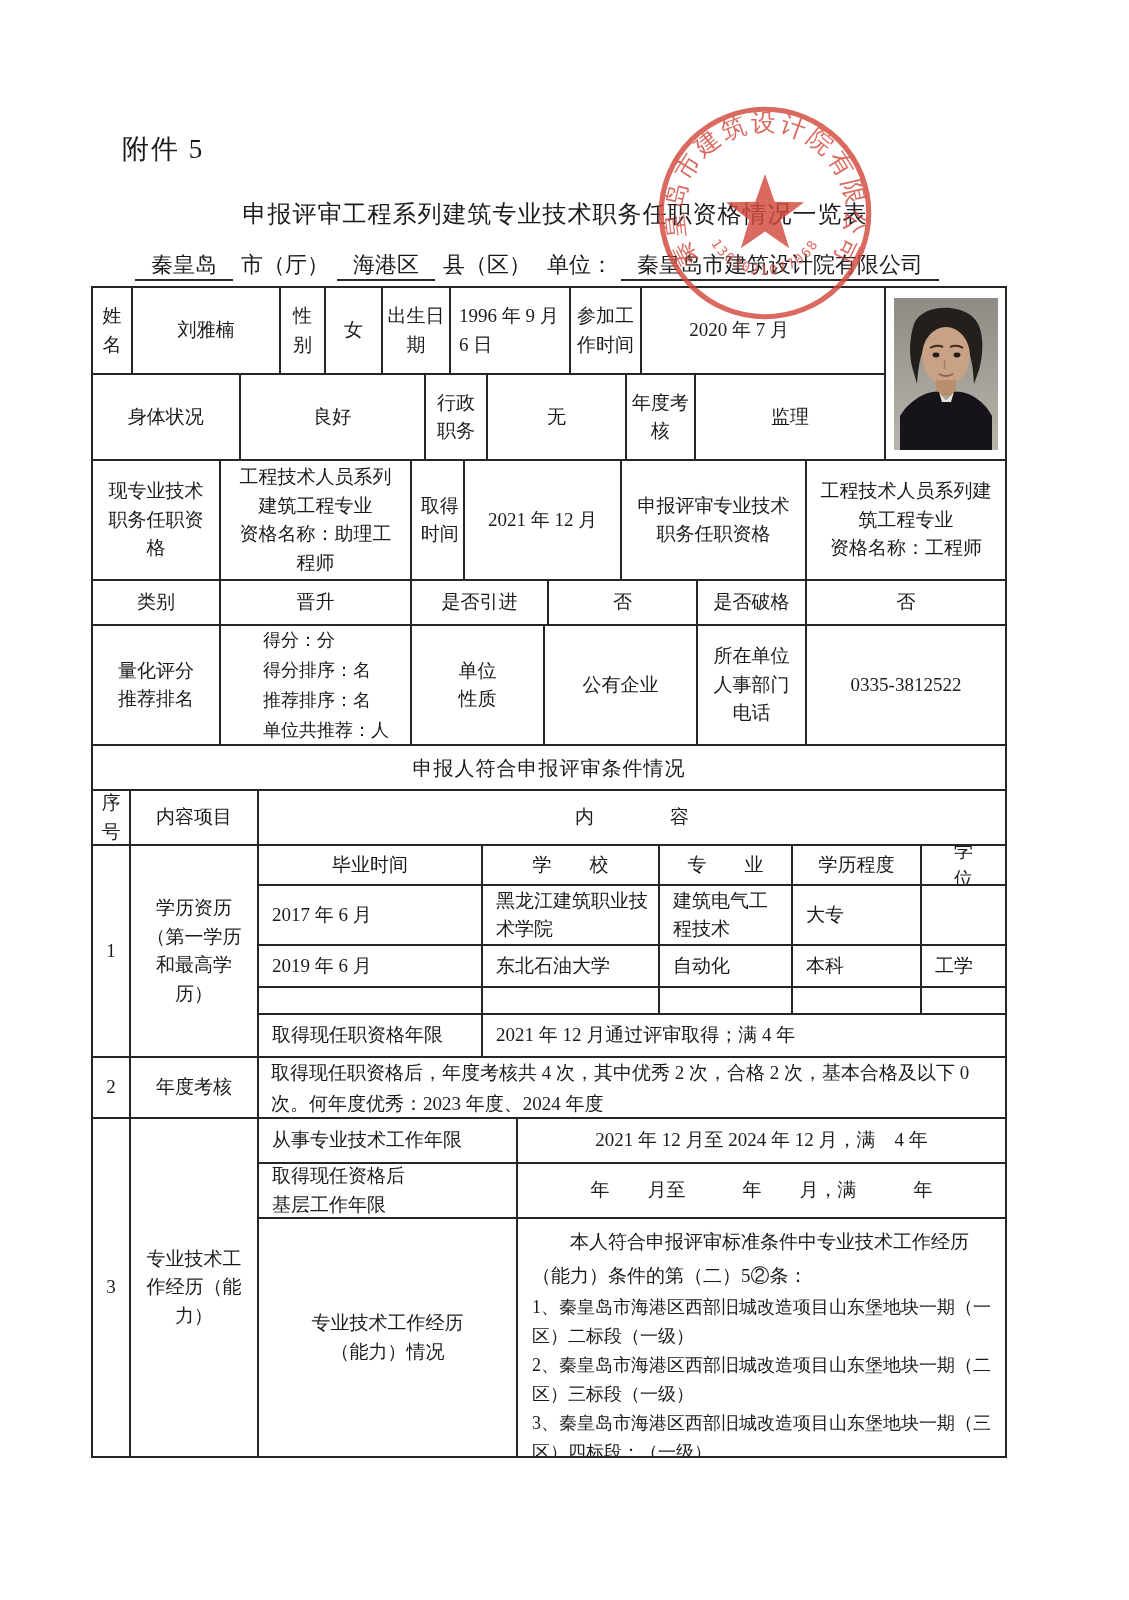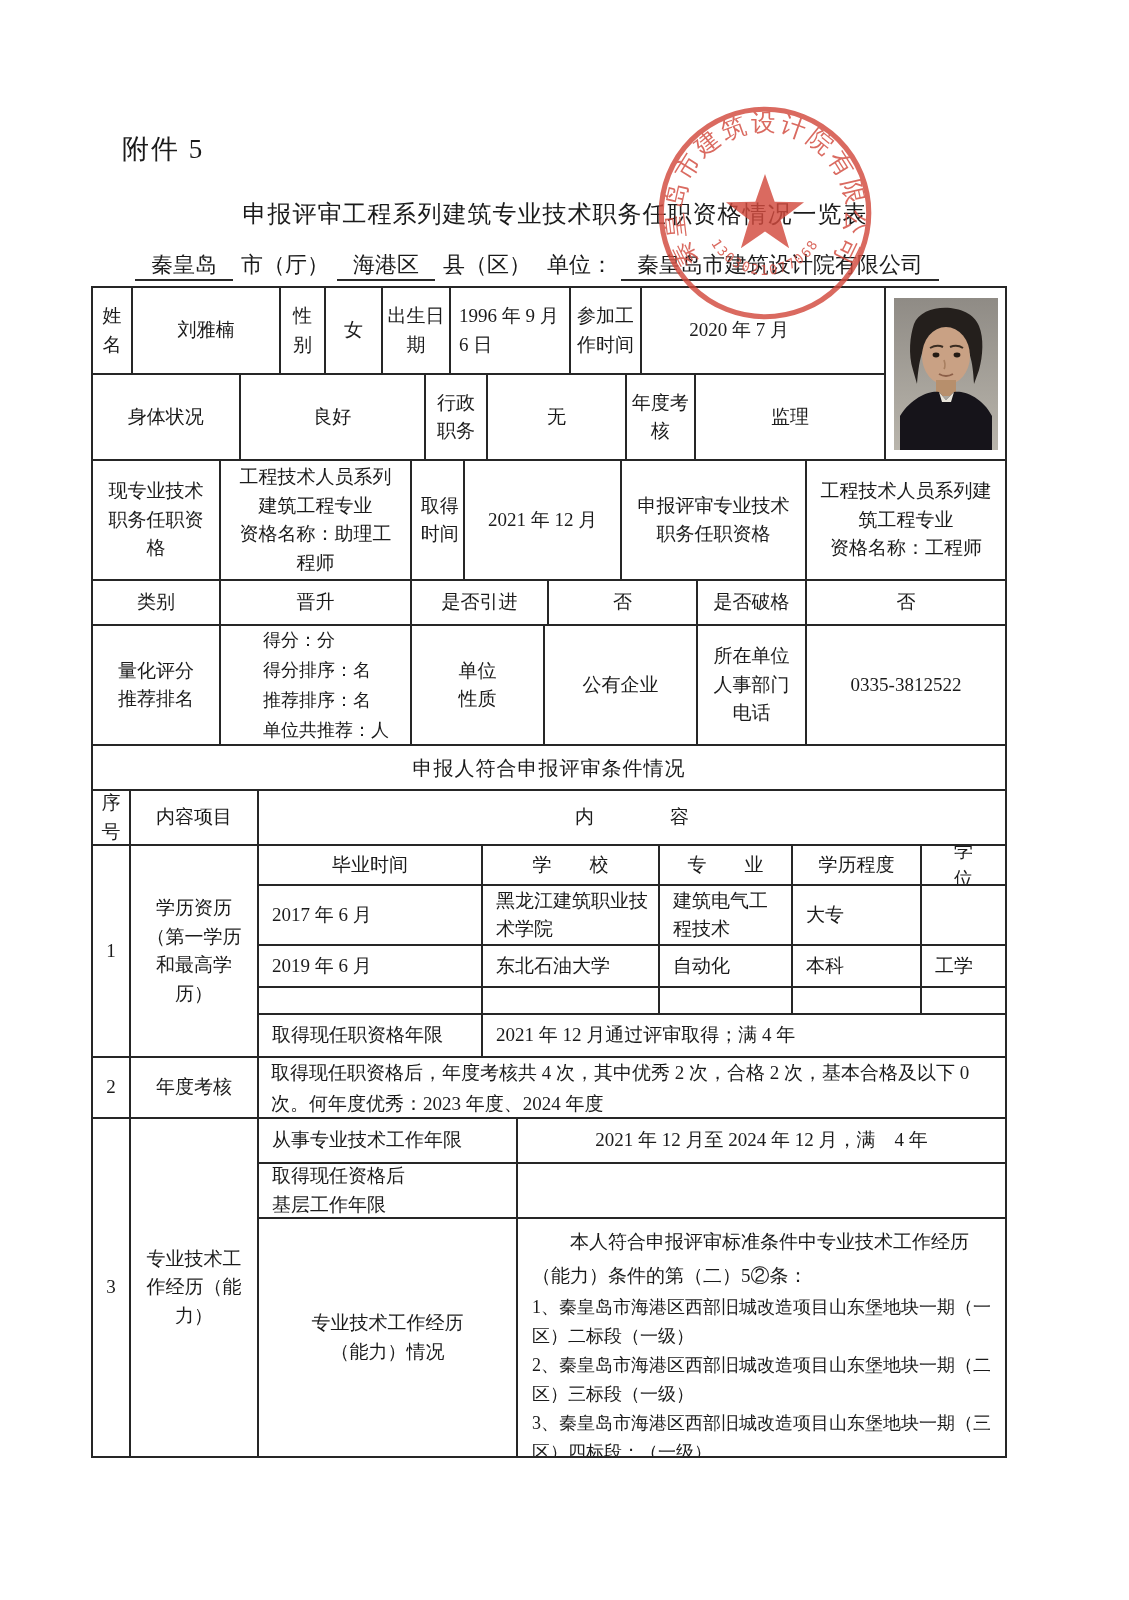--- a/index.html
+++ b/index.html
@@ -222,20 +222,21 @@
     <div class="col" style="width:746px">
       <div class="row" style="height:45px">
         <div class="c edu-left" style="width:259px">从事专业技术工作年限</div>
         <div class="c last" style="width:487px">2021 年 12 月至 2024 年 12 月，满　4 年</div>
       </div>
       <div class="row" style="height:55px">
         <div class="c edu-left" style="width:259px">
           <span>取得现任资格后</span>
             <span>基层工作年限</span>
         </div>
+        <div class="c last" style="width:487px">年　　月至　　　年　　月，满　　　年</div>
       </div>
       <div class="row nb" style="height:237px">
         <div class="c" style="width:259px">
           <span>专业技术工作经历</span>
             <span>（能力）情况</span>
         </div>
         <div class="c last para" style="width:487px">
           <span class="intro ind">本人符合申报评审标准条件中专业技术工作经历</span>
           <span class="intro">（能力）条件的第（二）5②条：</span>
           <span class="item">1、秦皇岛市海港区西部旧城改造项目山东堡地块一期（一区）二标段（一级）</span>

